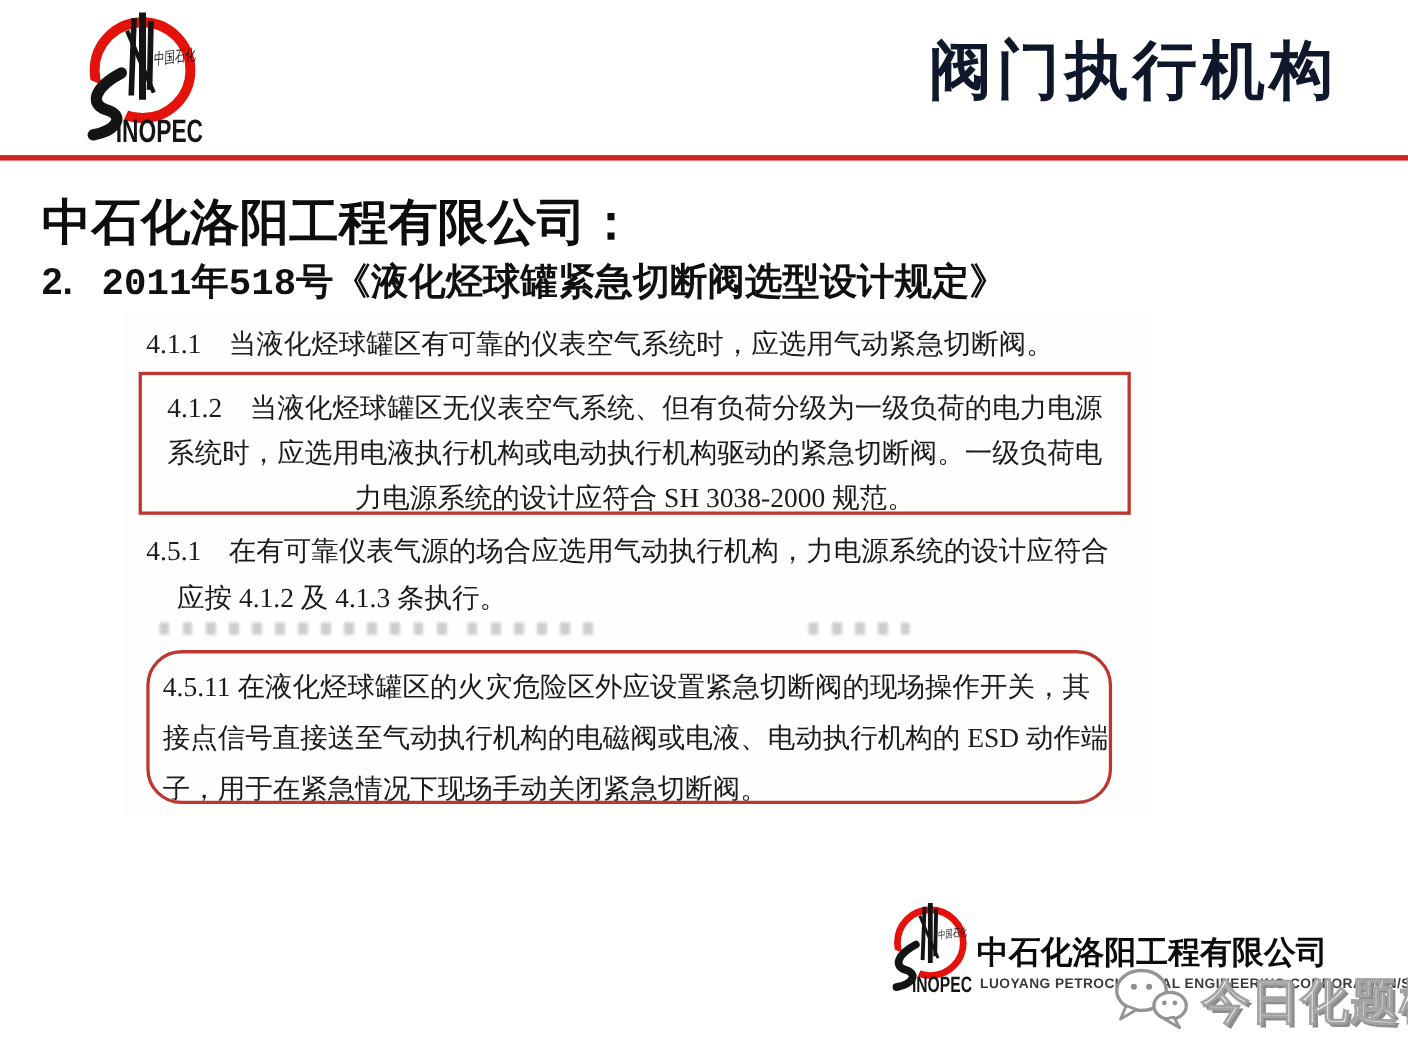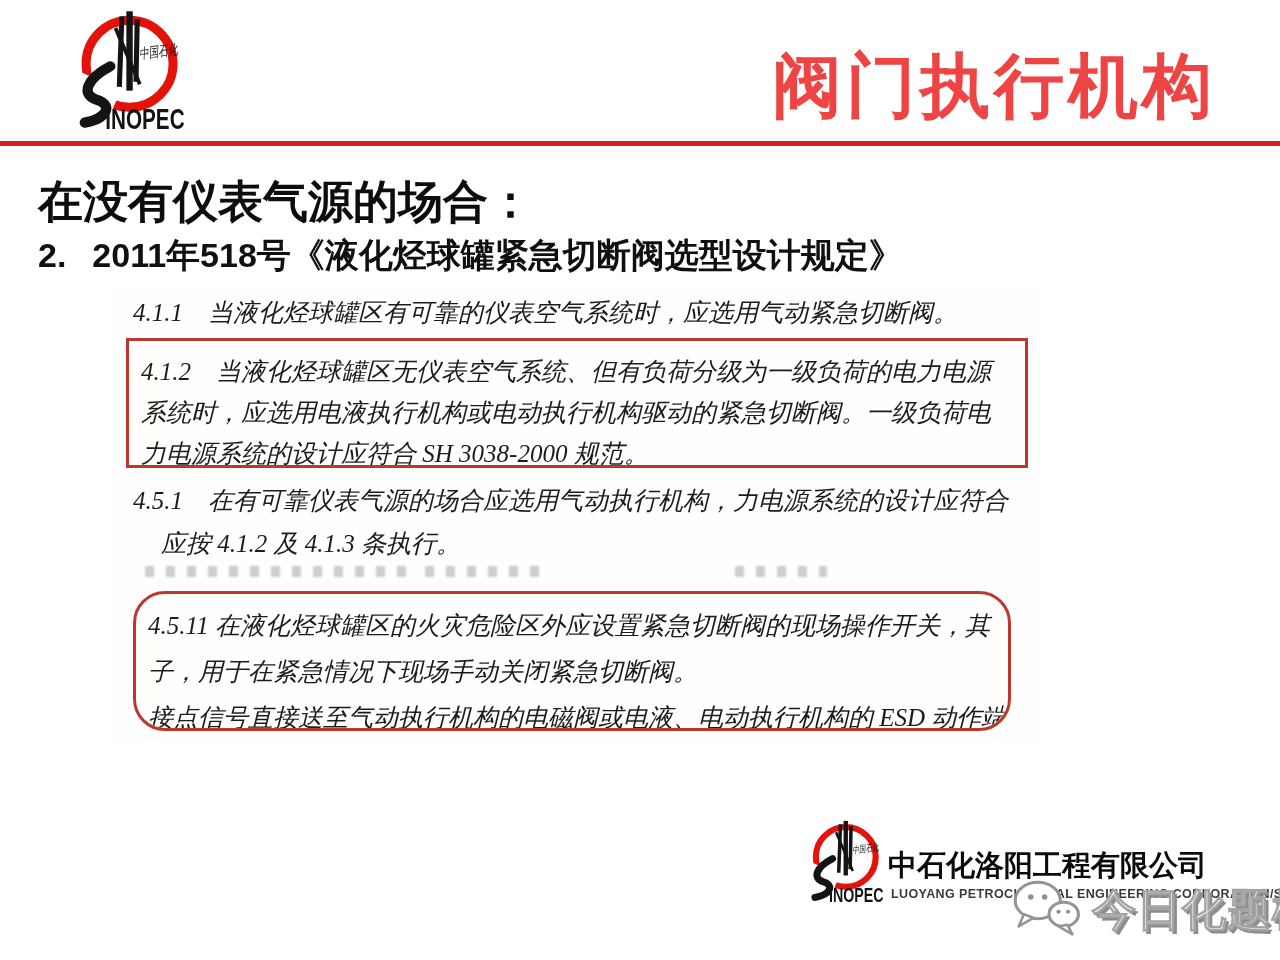--- a/index.html
+++ b/index.html
@@ -4,51 +4,51 @@
 <style>
   html,body{margin:0;padding:0;background:#e8e8e8;}
   .slide{
     position:relative;width:1280px;height:960px;background:#ffffff;
     overflow:hidden;font-family:"Liberation Sans",sans-serif;color:#111;
     margin:0 auto;
   }
   
   .logo-top{position:absolute;left:62px;top:10px;width:130px;height:128px;}
   .page-title{
-    position:absolute;top:40px;right:64px;
+    position:absolute;top:26px;right:64px;
     font-family:"Liberation Serif",serif;font-weight:700;
-    font-size:70px;letter-spacing:4px;color:#ef4444;white-space:nowrap;
+    font-size:58px;letter-spacing:4px;color:#0f172a;white-space:nowrap;
   }
   .red-rule{position:absolute;left:0;top:141px;width:1280px;height:5px;background:#d42121;}
   
   .section-heading{
     position:absolute;left:38px;top:172px;
     font-family:"Liberation Sans",sans-serif;font-weight:900;
     font-size:45px;color:#0d0d0d;white-space:nowrap;letter-spacing:0px;
   }
   .item-line{
     position:absolute;left:38px;top:233px;font-size:34px;white-space:nowrap;color:#101010;
   }
   .item-num{font-family:"Liberation Sans",sans-serif;font-weight:800;margin-right:26px;}
-  .item-ref{font-family:Liberation Sans, sans-serif;font-weight:800;text-align:center;}
+  .item-ref{font-family:Liberation Mono, monospace;font-weight:800;text-align:center;}
   .item-book{font-family:"Liberation Serif",serif;font-weight:600;}
   
   .doc{
     position:absolute;left:112px;top:284px;width:930px;height:458px;
     background:#fefefe;
-    font-family:"Liberation Serif",serif;font-size:25px;color:#1b1b1b;font-style:italic;
+    font-family:"Liberation Serif",serif;font-size:25px;color:#1b1b1b;
   }
   .doc .line{white-space:nowrap;}
   .clause-411{position:absolute;left:21px;top:12px;}
   .redbox{
     position:absolute;border:3px solid #bc382e;background:#fffefd;
     box-sizing:border-box;overflow:hidden;
   }
   .box1{left:14px;top:54px;width:902px;height:130px;padding:10px 12px 0 12px;}
-  .box1 .line{line-height:41px;}
+  .box1 .line{line-height:41px;text-align:center;}
   .clause-451a{position:absolute;left:21px;top:200px;}
   .clause-451b{position:absolute;left:21px;top:243px;margin-left:28px;}
   .artifact{
     position:absolute;height:11px;top:282px;opacity:.42;filter:blur(1.3px);
     background:repeating-linear-gradient(90deg,#8a8a8a 0 9px,transparent 9px 21px);
     border-radius:2px;
   }
   .frag1{left:33px;width:262px;}
   .frag2{left:313px;width:124px;}
   .frag3{left:623px;width:92px;}
@@ -92,21 +92,21 @@
     <path d="M41 14 L60 58" stroke="#141414" stroke-width="3"></path>
     <text x="60" y="38" font-size="11" fill="#141414" transform="rotate(-7 60 38)" textLength="30" lengthAdjust="spacingAndGlyphs" style="font-family:'Liberation Serif',serif;font-style:italic">中国石化</text>
     <path d="M37 44 C18 54 14 66 26 70 C40 74 34 85 17 88" stroke="#141414" stroke-width="8" fill="none" stroke-linecap="round"></path>
     <text x="33" y="93" font-size="23" font-weight="bold" fill="#141414" textLength="62" lengthAdjust="spacingAndGlyphs" style="font-family:'Liberation Sans',sans-serif">INOPEC</text>
   </svg>
 
   <div class="page-title">阀门执行机构</div>
 
   <div class="red-rule"></div>
 
-  <div class="section-heading">在没有仪表气源的场合：</div>
+  <div class="section-heading">中石化洛阳工程有限公司：</div>
 
   <div class="item-line">
     <span class="item-num">2.</span><span class="item-ref">2011年518号</span><span class="item-book">《液化烃球罐紧急切断阀选型设计规定》</span>
   </div>
 
   <div class="doc">
 
     <div class="line clause-411">4.1.1　当液化烃球罐区有可靠的仪表空气系统时，应选用气动紧急切断阀。</div>
 
     <div class="redbox box1">
@@ -117,22 +117,22 @@
 
     <div class="line clause-451a">4.5.1　在有可靠仪表气源的场合应选用气动执行机构，力电源系统的设计应符合</div>
     <div class="line clause-451b">应按 4.1.2 及 4.1.3 条执行。</div>
 
     <div class="artifact frag1"></div>
     <div class="artifact frag2"></div>
     <div class="artifact frag3"></div>
 
     <div class="redbox box2">
       <div class="line">4.5.11 在液化烃球罐区的火灾危险区外应设置紧急切断阀的现场操作开关，其</div>
+      <div class="line">接点信号直接送至气动执行机构的电磁阀或电液、电动执行机构的 ESD 动作端</div>
       <div class="line">子，用于在紧急情况下现场手动关闭紧急切断阀。</div>
-      <div class="line">接点信号直接送至气动执行机构的电磁阀或电液、电动执行机构的 ESD 动作端</div>
     </div>
   </div>
 
   <svg class="logo-bottom" viewBox="0 0 100 100" aria-hidden="true">
     <circle cx="52" cy="42" r="34" fill="none" stroke="#e3120b" stroke-width="7"></circle>
     <rect x="-2" y="52" width="42" height="34" fill="#ffffff" transform="rotate(24 18 70)"></rect>
     <path d="M46 5 L44 60" stroke="#141414" stroke-width="4"></path>
     <path d="M52 1 L52 63" stroke="#141414" stroke-width="5"></path>
     <path d="M58 7 L57 56" stroke="#141414" stroke-width="4"></path>
     <path d="M41 14 L60 58" stroke="#141414" stroke-width="3"></path>

